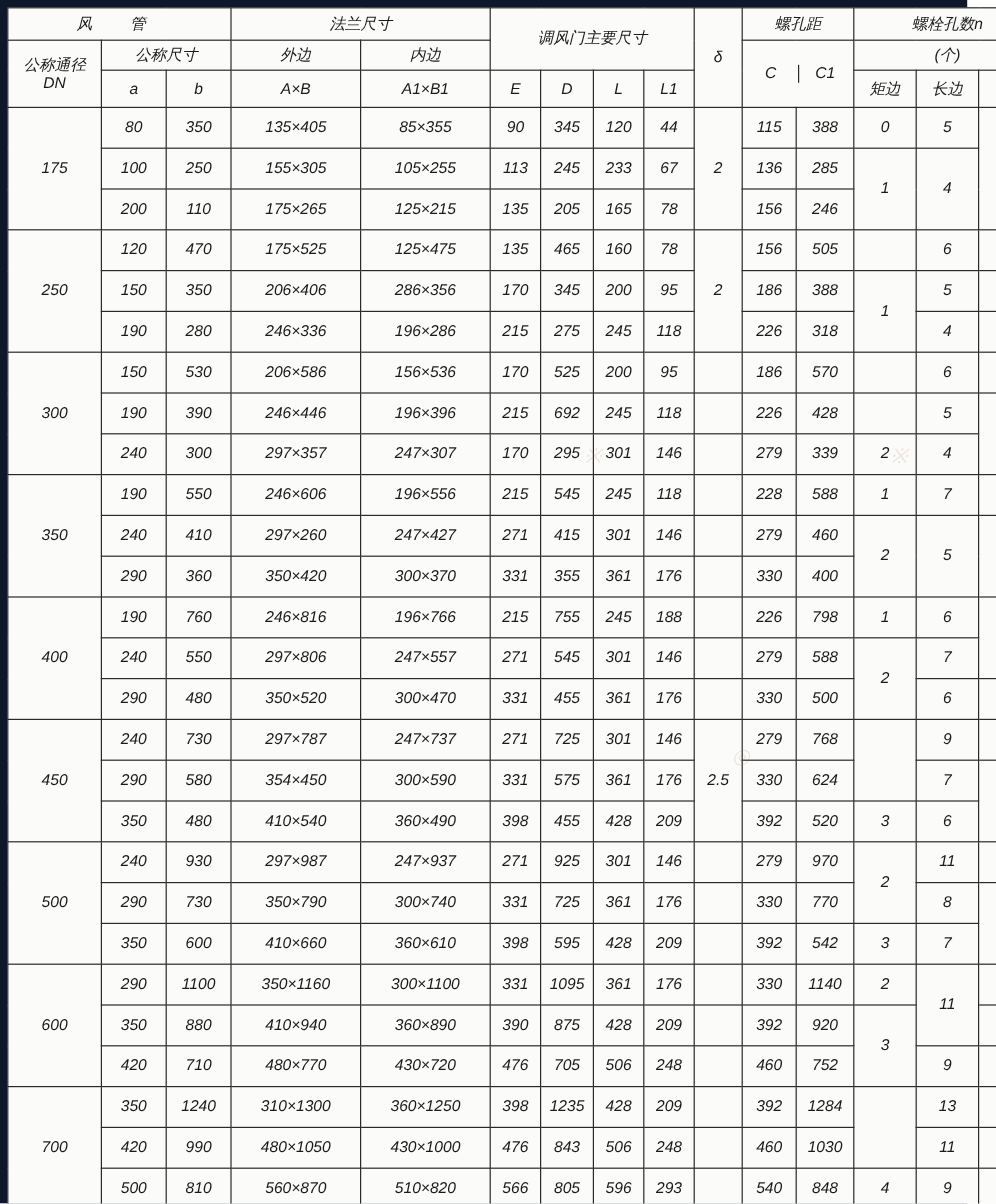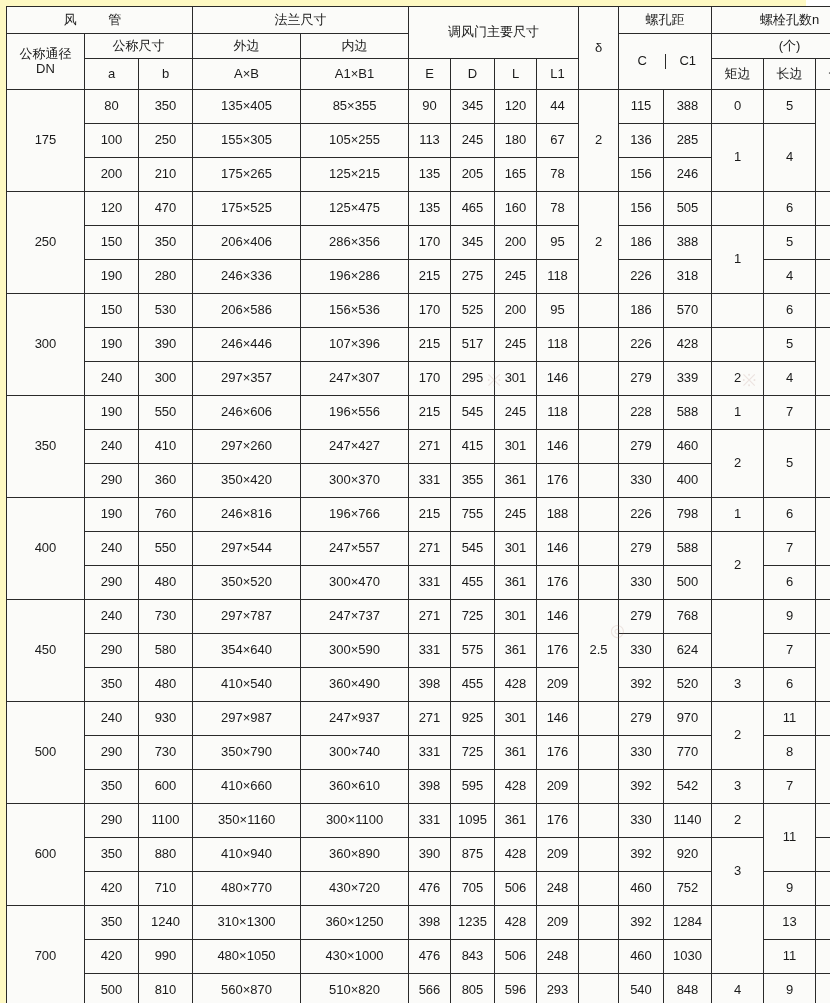--- a/index.html
+++ b/index.html
@@ -12,21 +12,22 @@
     height: 1003px;
     font-family: "Liberation Sans", sans-serif;
     color: #1a1a1a;
   }
   #sheet {
     position: relative;
     width: 806px;
     height: 1003px;
     box-sizing: border-box;
     padding: 6px 6px 4px 6px;
-    background: #fef9c3;
+    background: #0f172a;
+    font-style: italic;
   }
   table.spec {
     border-collapse: collapse;
     table-layout: fixed;
     width: 818px;
     height: 990px;
     background: #fbfbf9;
   }
   table.spec td, table.spec th {
     border: 1px solid #2a2a2a;
@@ -175,30 +176,30 @@
         <td rowspan="3">10</td>
 
       </tr>
       <tr class="datarow">
         <td>100</td>
         <td>250</td>
         <td class="dim">155×305</td>
         <td class="dim">105×255</td>
         <td>113</td>
         <td>245</td>
-        <td>180</td>
+        <td>233</td>
         <td>67</td>
         <td>136</td>
         <td>285</td>
         <td rowspan="2">1</td>
         <td rowspan="2">4</td>
       </tr>
       <tr class="datarow">
         <td>200</td>
-        <td>210</td>
+        <td>110</td>
         <td class="dim">175×265</td>
         <td class="dim">125×215</td>
         <td>135</td>
         <td>205</td>
         <td>165</td>
         <td>78</td>
         <td>156</td>
         <td>246</td>
       </tr>
 
@@ -265,23 +266,23 @@
         <td>570</td>
         <td></td>
         <td>6</td>
         <td>14</td>
 
       </tr>
       <tr class="datarow">
         <td>190</td>
         <td>390</td>
         <td class="dim">246×446</td>
-        <td class="dim">107×396</td>
+        <td class="dim">196×396</td>
         <td>215</td>
-        <td>517</td>
+        <td>692</td>
         <td>245</td>
         <td>118</td>
         <td></td>
         <td>226</td>
         <td>428</td>
         <td></td>
         <td>5</td>
         <td rowspan="2">12</td>
       </tr>
       <tr class="datarow">
@@ -362,21 +363,21 @@
         <td>226</td>
         <td>798</td>
         <td>1</td>
         <td>6</td>
         <td rowspan="2">18</td>
 
       </tr>
       <tr class="datarow">
         <td>240</td>
         <td>550</td>
-        <td class="dim">297×544</td>
+        <td class="dim">297×806</td>
         <td class="dim">247×557</td>
         <td>271</td>
         <td>545</td>
         <td>301</td>
         <td>146</td>
         <td></td>
         <td>279</td>
         <td>588</td>
         <td rowspan="2">2</td>
         <td>7</td>
@@ -411,21 +412,21 @@
         <td>279</td>
         <td>768</td>
         <td rowspan="2"></td>
         <td>9</td>
         <td>22</td>
 
       </tr>
       <tr class="datarow">
         <td>290</td>
         <td>580</td>
-        <td class="dim">354×640</td>
+        <td class="dim">354×450</td>
         <td class="dim">300×590</td>
         <td>331</td>
         <td>575</td>
         <td>361</td>
         <td>176</td>
         <td>330</td>
         <td>624</td>
         <td>7</td>
         <td rowspan="2">18</td>
       </tr>

